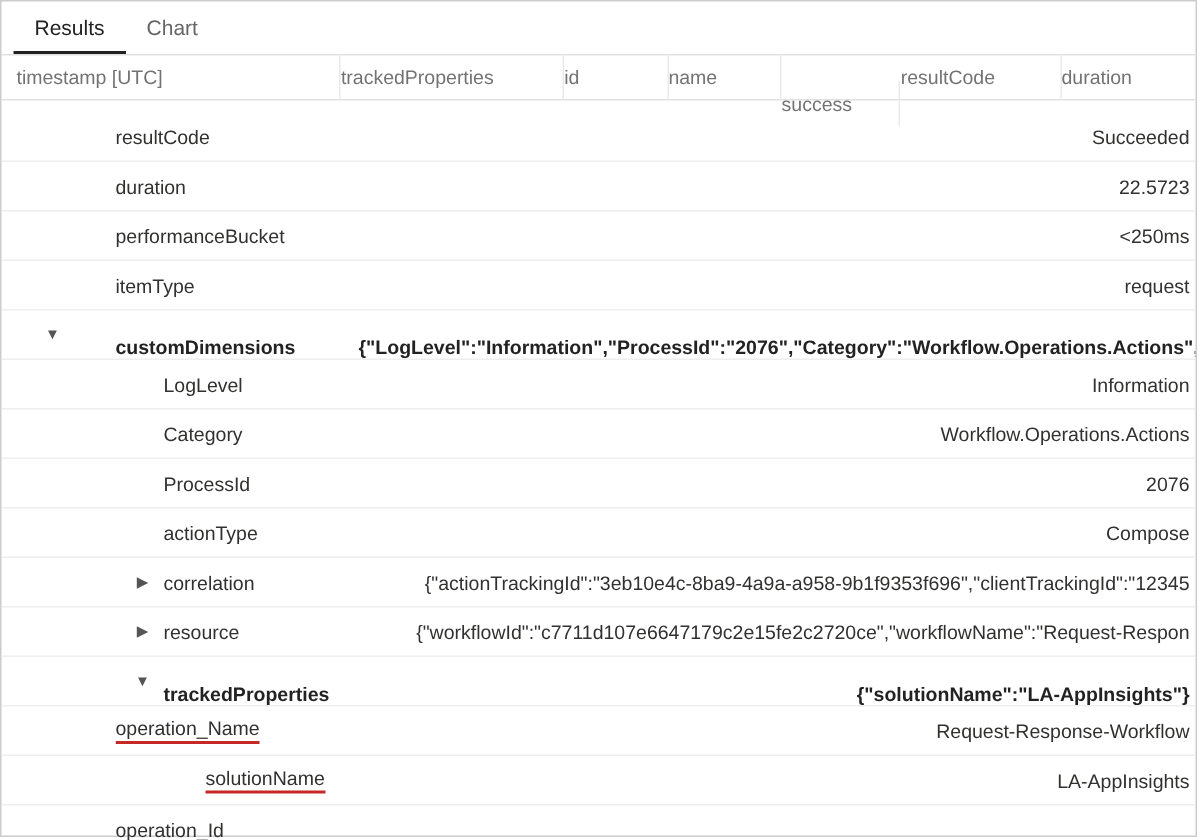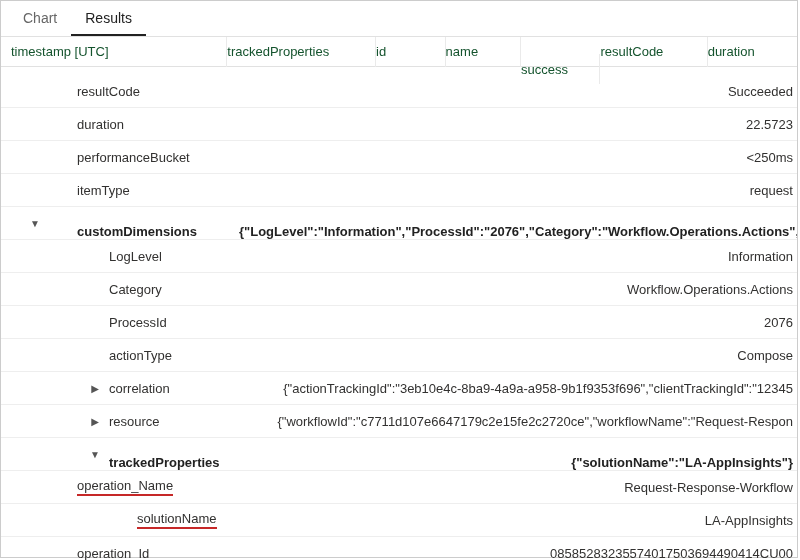--- a/index.html
+++ b/index.html
@@ -30,21 +30,21 @@
   .tab.active {
     color: #222;
     border-bottom: 2px solid #222;
     font-weight: 400;
   }
   .colhdr {
     display: flex;
     height: 30px;
     align-items: center;
     font-size: 13px;
-    color: #14532d;
+    color: #737373;
     border-bottom: 1px solid #e1e1e1;
     padding-left: 10px;
   }
   .colhdr > div {
     border-right: 1px solid #eaeaea;
     padding: 0 10px 0 0;
     height: 30px;
     display: flex;
     align-items: center;
   }
@@ -94,22 +94,22 @@
     padding-bottom: 1px;
     display: inline-block;
   }
   .sep { height: 8px; }
 </style>
 </head>
 <body>
 <div class="frame">
 
 <div class="tabs">
+  <div class="tab active">Results</div>
   <div class="tab">Chart</div>
-  <div class="tab active">Results</div>
 </div>
 
 <div class="colhdr">
   <div class="c-ts">timestamp [UTC]</div>
   <div class="c-tp">trackedProperties</div>
   <div class="c-id">id</div>
   <div class="c-nm">name</div>
   <div class="c-sc">success</div>
   <div class="c-rc">resultCode</div>
   <div class="c-du">duration</div>
@@ -222,17 +222,16 @@
         <div class="ind2"></div>
         <div style="width:28px;flex:0 0 28px"></div>
     <div style="width:106px;flex:0 0 106px"><span class="underline-red">solutionName</span></div>
     <div class="value" style="padding-left:36px">LA-AppInsights</div>
   </div>
 
   <div class="row" style="border-bottom:none">
     <div class="gutter"></div>
         <div class="ind1"></div>
     <div class="label">operation_Id</div>
-    <div class="value">08585283235574017503694490414CU00</div>
   </div>
 
 </div>
 </div>
 
 </body></html>

